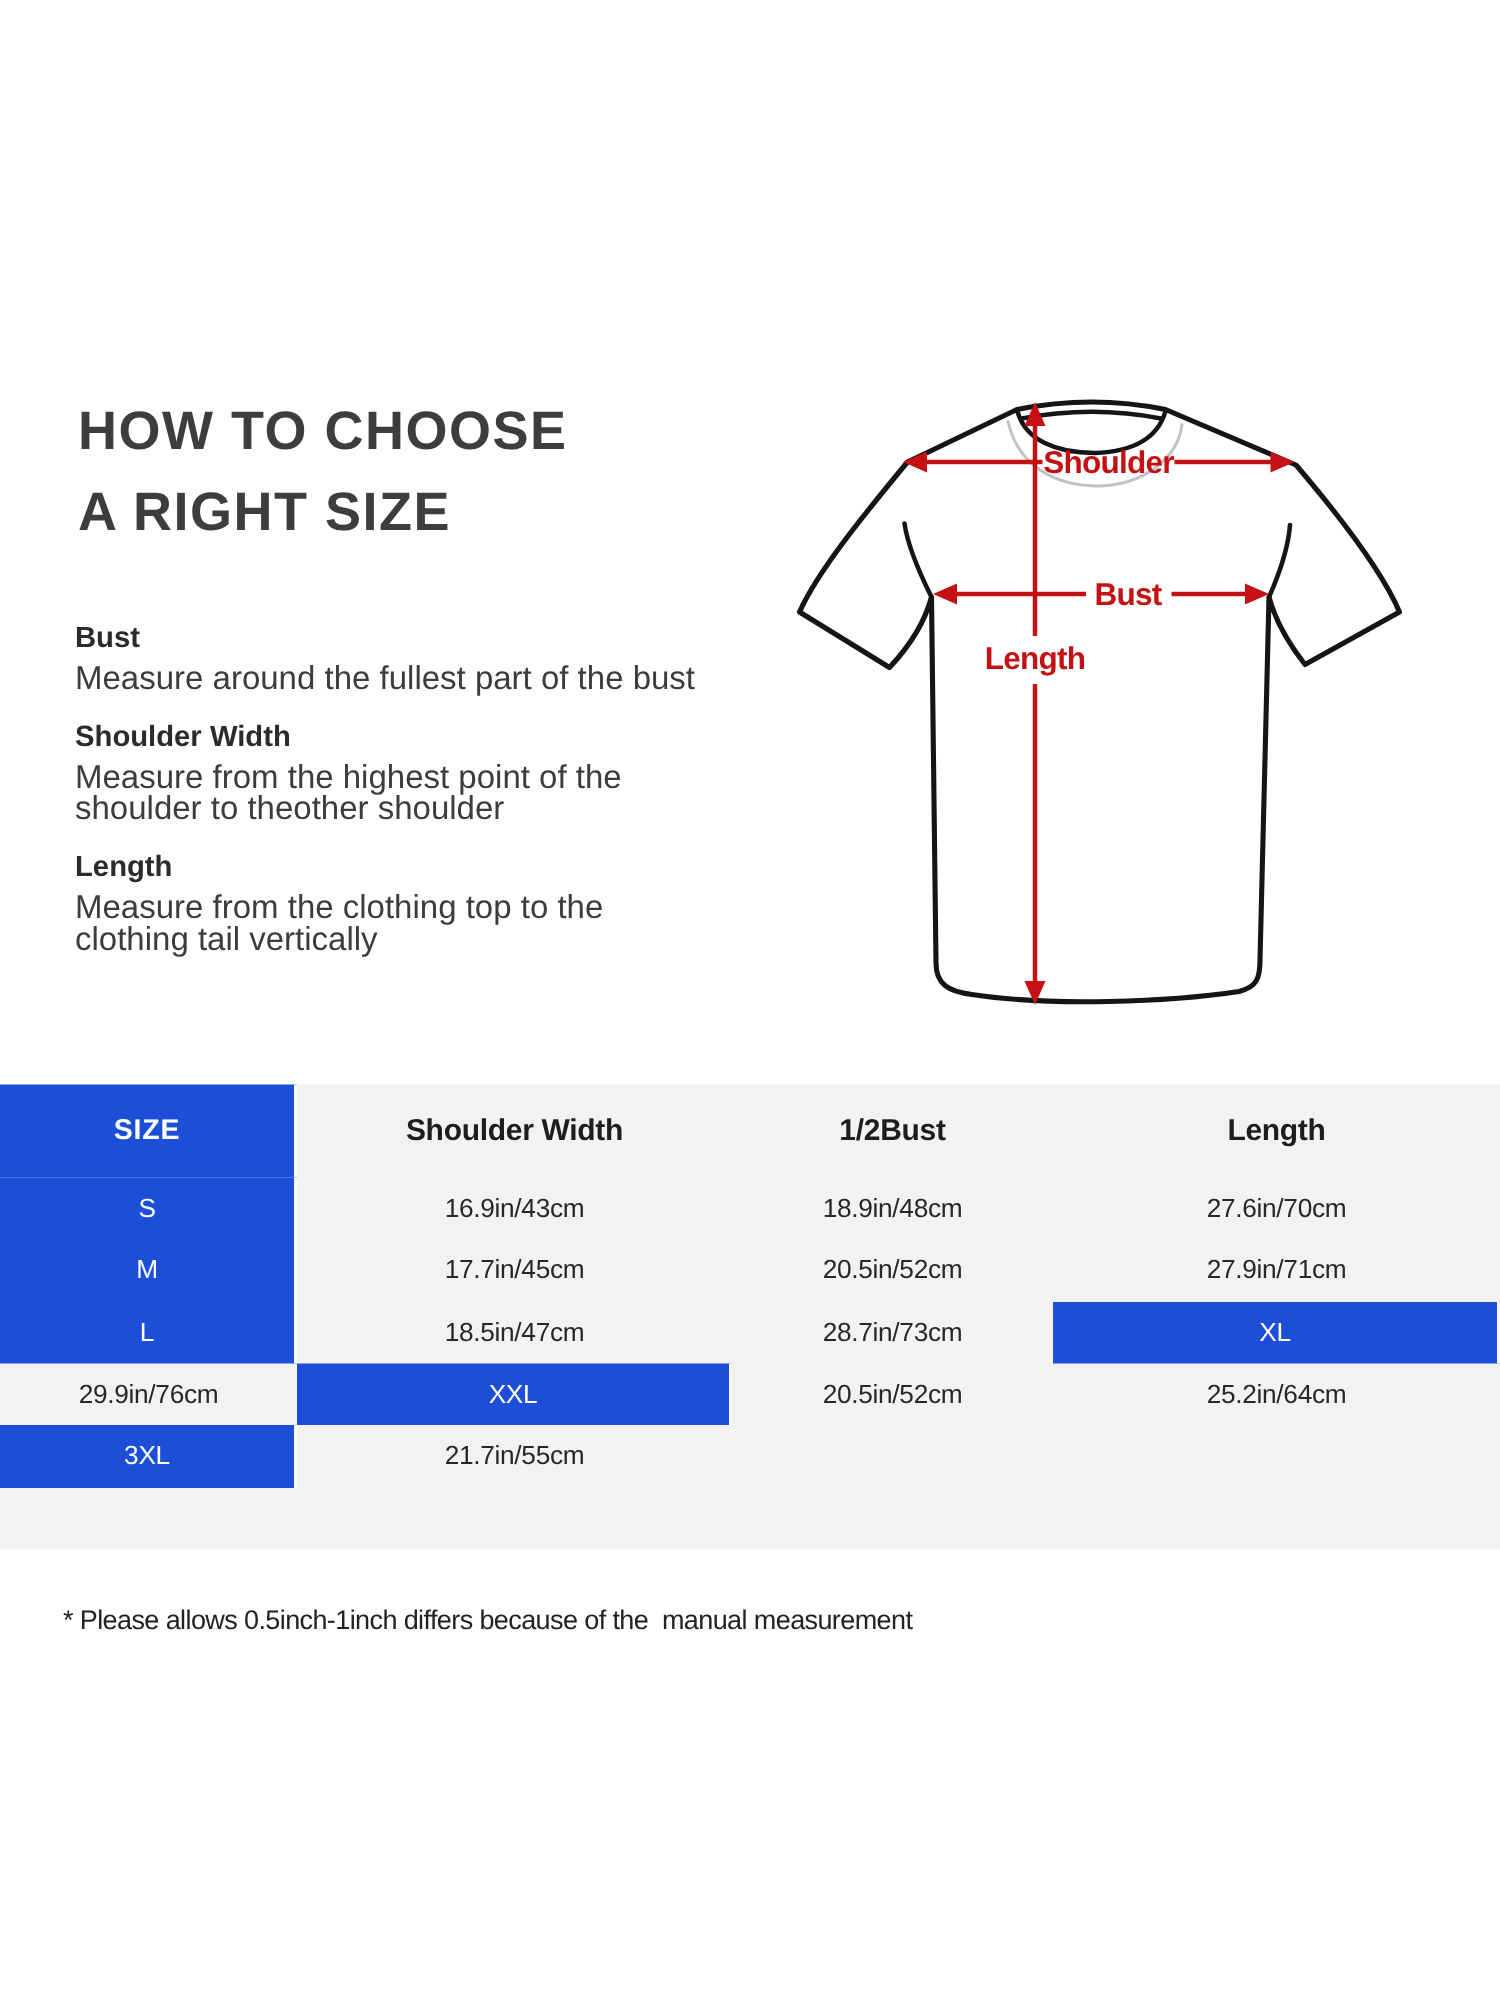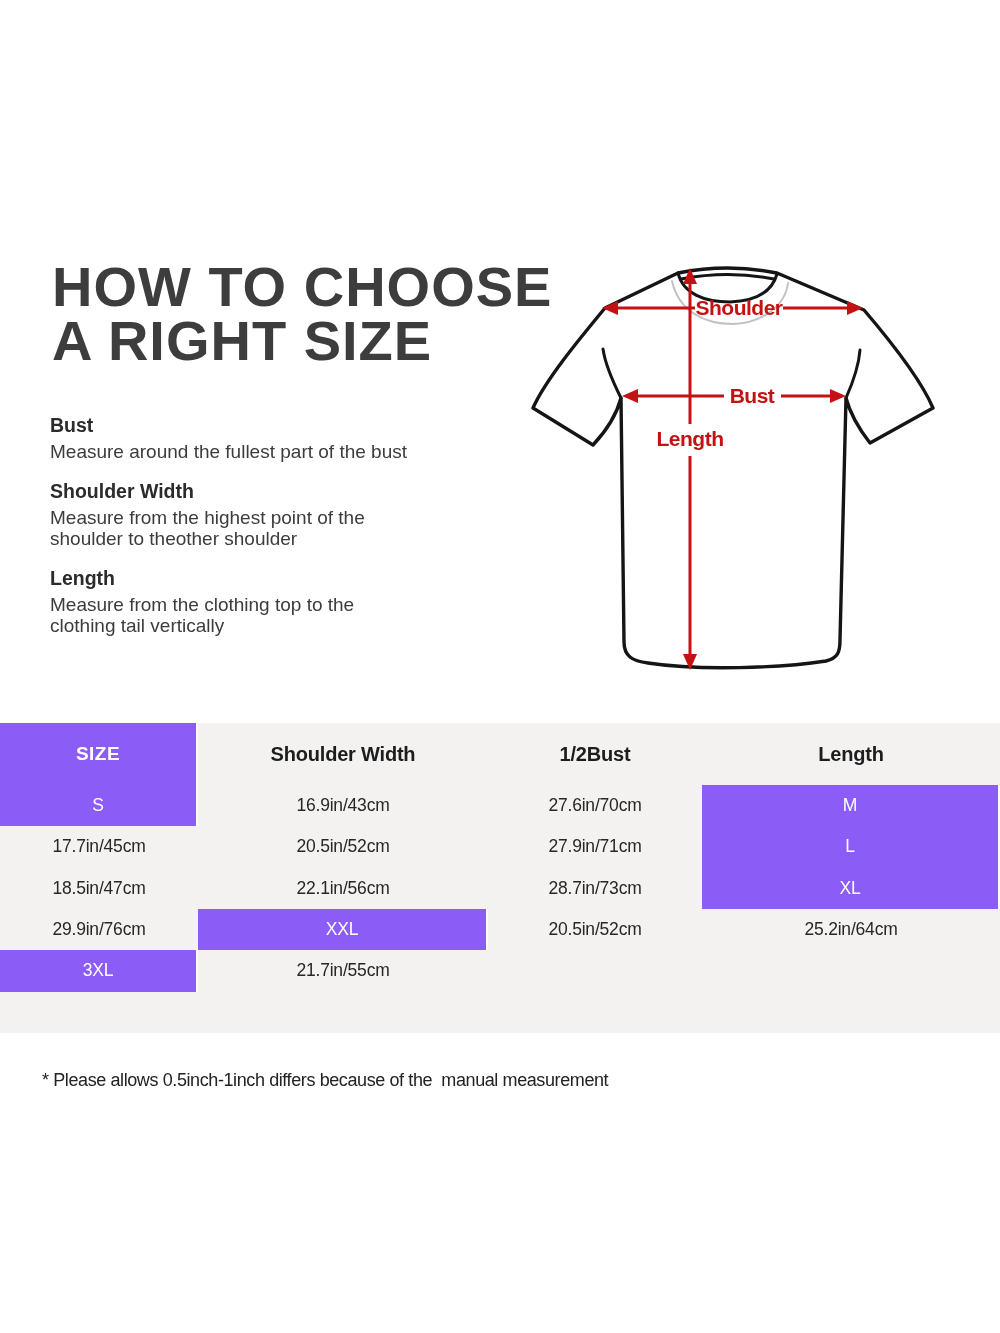--- a/index.html
+++ b/index.html
@@ -5,31 +5,31 @@
   * { margin:0; padding:0; box-sizing:border-box; }
   html,body { background:#ffffff; }
   .page {
     position:relative; width:1000px; height:1333px; background:#ffffff;
     font-family:"Liberation Sans", sans-serif; overflow:hidden;
   }
 
   
   .title {
     position:absolute; left:52px; top:260px;
-    font-size:56px; line-height:54px; font-weight:700;
+    font-size:36px; line-height:54px; font-weight:700;
     color:#3d3d3d; letter-spacing:1px;
   }
   .guide {
     position:absolute; left:50px; top:413px; width:430px;
   }
   .guide h3 {
     font-size:19.5px; line-height:25px; font-weight:700; color:#2b2b2b;
   }
   .guide p {
-    font-size:19px; line-height:21.5px; color:#3c3c3c;
+    font-size:22px; line-height:21.5px; color:#3c3c3c;
     margin:3px 0 16px 0;
   }
 
   
   .shirt {
     position:absolute; left:500px; top:248px; width:470px; height:452px;
   }
   .shirt .outline { fill:#ffffff; stroke:#151515; stroke-width:3.4;
     stroke-linejoin:round; stroke-linecap:round; }
   .shirt .thin { fill:none; stroke:#151515; stroke-width:3;
@@ -49,21 +49,21 @@
     display:grid;
     grid-template-columns:198px 290px 214px 298px;
     grid-template-rows:62px repeat(6, 1fr);
     background:#f3f2f1;
   }
   .size-table .cell {
     display:flex; align-items:center; justify-content:center;
     font-size:17.5px; letter-spacing:-0.2px; color:#272727;
   }
   .size-table .dark {
-    background:#8b5cf6; color:#ffffff; border-right:2px solid #fbfbfb;
+    background:#1d4ed8; color:#ffffff; border-right:2px solid #fbfbfb;
   }
   .size-table .head { font-weight:700; font-size:20px; color:#1d1d1d; }
   .size-table .head.dark { color:#ffffff; font-size:19px; letter-spacing:0.5px; }
 
   
   .footnote {
     position:absolute; left:42px; top:1070px;
     font-size:18px; letter-spacing:-0.4px; color:#222222; white-space:pre;
   }
 </style>
@@ -147,30 +147,30 @@
 
   <div class="size-table">
 
     <div class="cell dark head">SIZE</div>
     <div class="cell head">Shoulder Width</div>
     <div class="cell head">1/2Bust</div>
     <div class="cell head">Length</div>
 
     <div class="cell dark">S</div>
     <div class="cell">16.9in/43cm</div>
+    <div class="cell">18.9in/48cm</div>
     <div class="cell">27.6in/70cm</div>
 
     <div class="cell dark">M</div>
     <div class="cell">17.7in/45cm</div>
     <div class="cell">20.5in/52cm</div>
     <div class="cell">27.9in/71cm</div>
 
     <div class="cell dark">L</div>
     <div class="cell">18.5in/47cm</div>
-    <div class="cell">22.1in/56cm</div>
     <div class="cell">28.7in/73cm</div>
 
     <div class="cell dark">XL</div>
     <div class="cell">29.9in/76cm</div>
 
     <div class="cell dark">XXL</div>
     <div class="cell">20.5in/52cm</div>
     <div class="cell">25.2in/64cm</div>
 
     <div class="cell dark">3XL</div>

